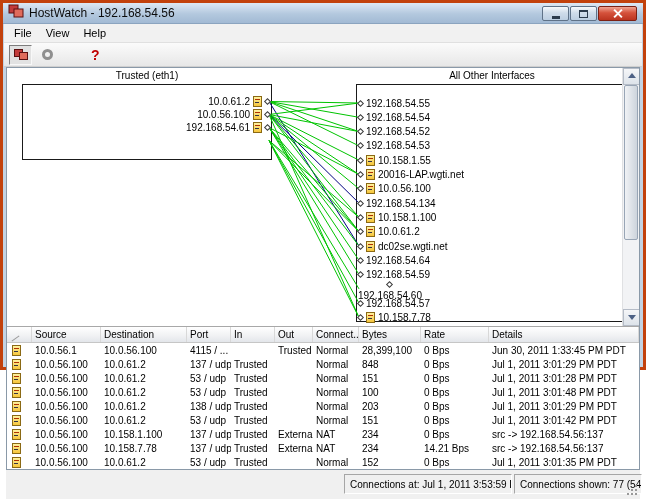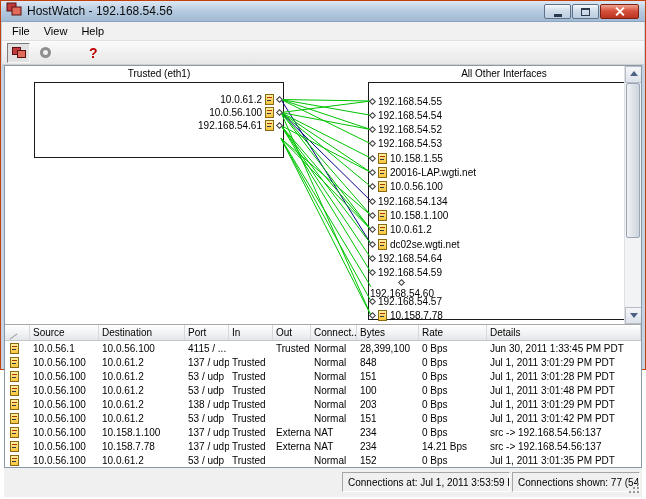--- a/index.html
+++ b/index.html
@@ -1,19 +1,19 @@
 <!DOCTYPE html>
 <html><head>
 <meta charset="utf-8">
 <style>
   * { margin:0; padding:0; box-sizing:border-box; }
   html,body { width:646px; height:499px; overflow:hidden; }
   body { font-family:"Liberation Sans", sans-serif; background:#fff; }
 
-  .window { position:relative; width:646px; height:370px; border:1px solid #c2410c; background:#c3d3e3; }
+  .window { position:relative; width:646px; height:370px; border:3px solid #c2410c; background:#c3d3e3; }
 
   
   .titlebar { position:absolute; left:0; top:0; right:0; height:21px;
     background:linear-gradient(#dde8f4,#b3c8de 55%,#a2bad4); border-bottom:1px solid #8ba4bf;
     display:flex; align-items:center; }
   .title-icon { margin-left:5px; flex:none; }
   .title-text { margin-left:5px; font-size:12px; color:#0c0c0c; white-space:nowrap; }
   .caption-buttons { position:absolute; right:6px; top:3px; display:flex; gap:1px; }
   .cap-btn { width:27px; height:15px; border:1px solid #5f7288; border-radius:2px;
     background:linear-gradient(#f6f9fc,#cfdcea 45%,#bccee1); display:flex; align-items:center; justify-content:center; }
@@ -35,21 +35,21 @@
   .tb-btn { width:23px; height:20px; display:flex; align-items:center; justify-content:center; }
   .tb-btn.pressed { border:1px solid; border-color:#7d7d7d #f8f8f8 #f8f8f8 #7d7d7d; background:#e2e2e2; }
   .tb-circle { width:11px; height:11px; border-radius:50%; border:3px solid #8f8f8f; }
   .tb-help { color:#c00000; font-weight:bold; font-size:14px; margin-left:28px; }
 
   
   .client { position:absolute; left:3px; right:3px; top:64px; height:403px; background:#fff;
     border:1px solid #8a99a8; }
 
   .graph-area { position:absolute; left:0; top:0; right:0; height:258px; background:#fff; overflow:hidden; }
-  .graph-canvas { position:absolute; left:0; top:0; width:623px; height:258px;margin-left:14px; }
+  .graph-canvas { position:absolute; left:0; top:0; width:623px; height:258px; }
   .gbox { position:absolute; border:1px solid #1a1a1a; }
   .gbox.left { left:15px; top:16px; width:250px; height:76px; }
   .gbox.right { left:349px; top:16px; width:272px; height:238px; }
   .gbox-label { position:absolute; top:2px; font-size:10px; color:#000; text-align:center; }
   .gbox-label.left { left:15px; width:250px; }
   .gbox-label.right { left:349px; width:272px; }
   svg.lines { position:absolute; left:0; top:0; z-index:2; }
   .host-row { position:absolute; height:13px; display:flex; align-items:center; gap:3px; font-size:10px; z-index:3; white-space:nowrap; }
   .left-host { left:40px; width:223px; justify-content:flex-end; }
   .right-host { left:351px; }

